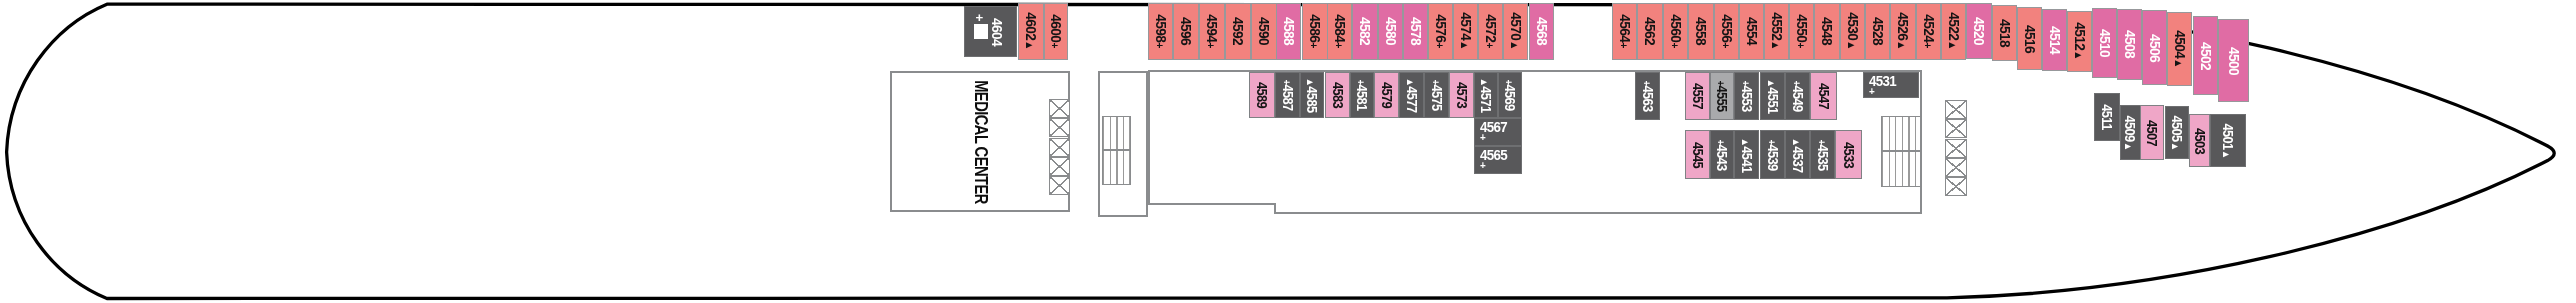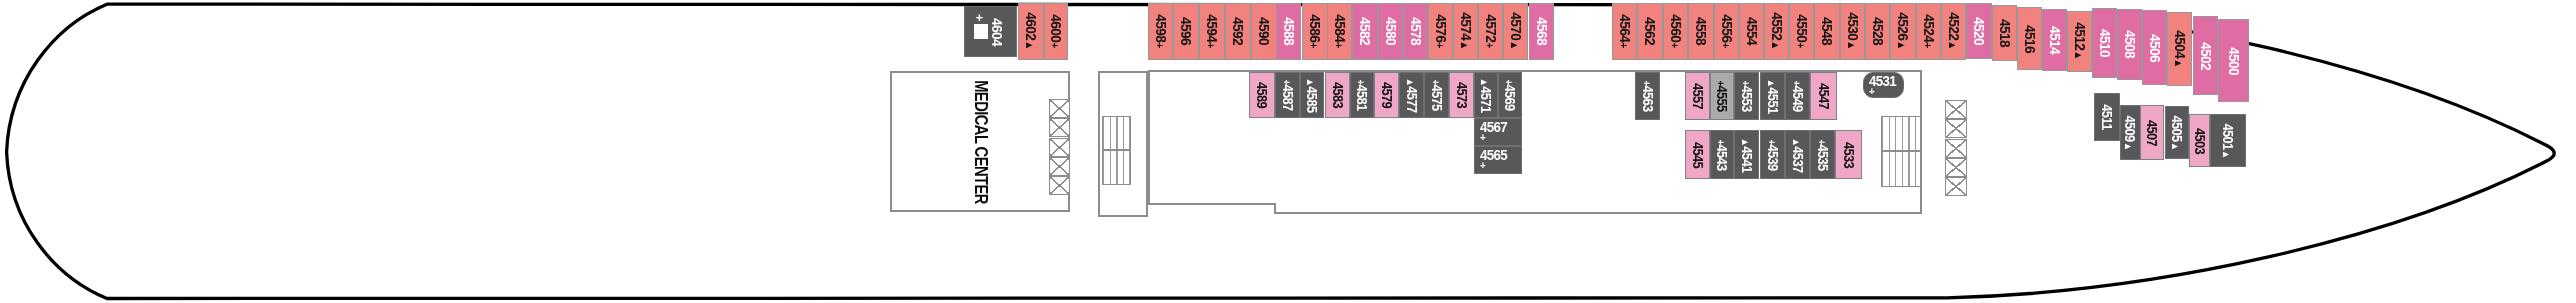--- a/index.html
+++ b/index.html
@@ -283,21 +283,21 @@
     </div>
     <div class="cabin c-d inner-cab" style="left: 1760px; top: 72px; width: 25px; height: 48px;">
       <span class="vlabel"><span class="sym">▲</span>4551</span>
     </div>
     <div class="cabin c-d inner-cab" style="left: 1785px; top: 72px; width: 25px; height: 48px;">
       <span class="vlabel"><span class="sym">+</span>4549</span>
     </div>
     <div class="cabin c-p inner-cab" style="left: 1810px; top: 72px; width: 27px; height: 48px;">
       <span class="vlabel">4547</span>
     </div>
-    <div class="cabin c-d" style="left: 1863px; top: 72px; width: 41px; height: 26px; border-radius: 10px;">
+    <div class="cabin c-d" style="left: 1863px; top: 72px; width: 56px; height: 26px;">
       <span class="hlabel">
         <div>4531</div>
         <div class="sym">+</div>
       </span>
     </div>
     <div class="cabin c-p inner-cab" style="left: 1685px; top: 130px; width: 25px; height: 49px;">
       <span class="vlabel">4545</span>
     </div>
     <div class="cabin c-d inner-cab" style="left: 1710px; top: 130px; width: 24.4px; height: 49px;">
       <span class="vlabel"><span class="sym">+</span>4543</span>

